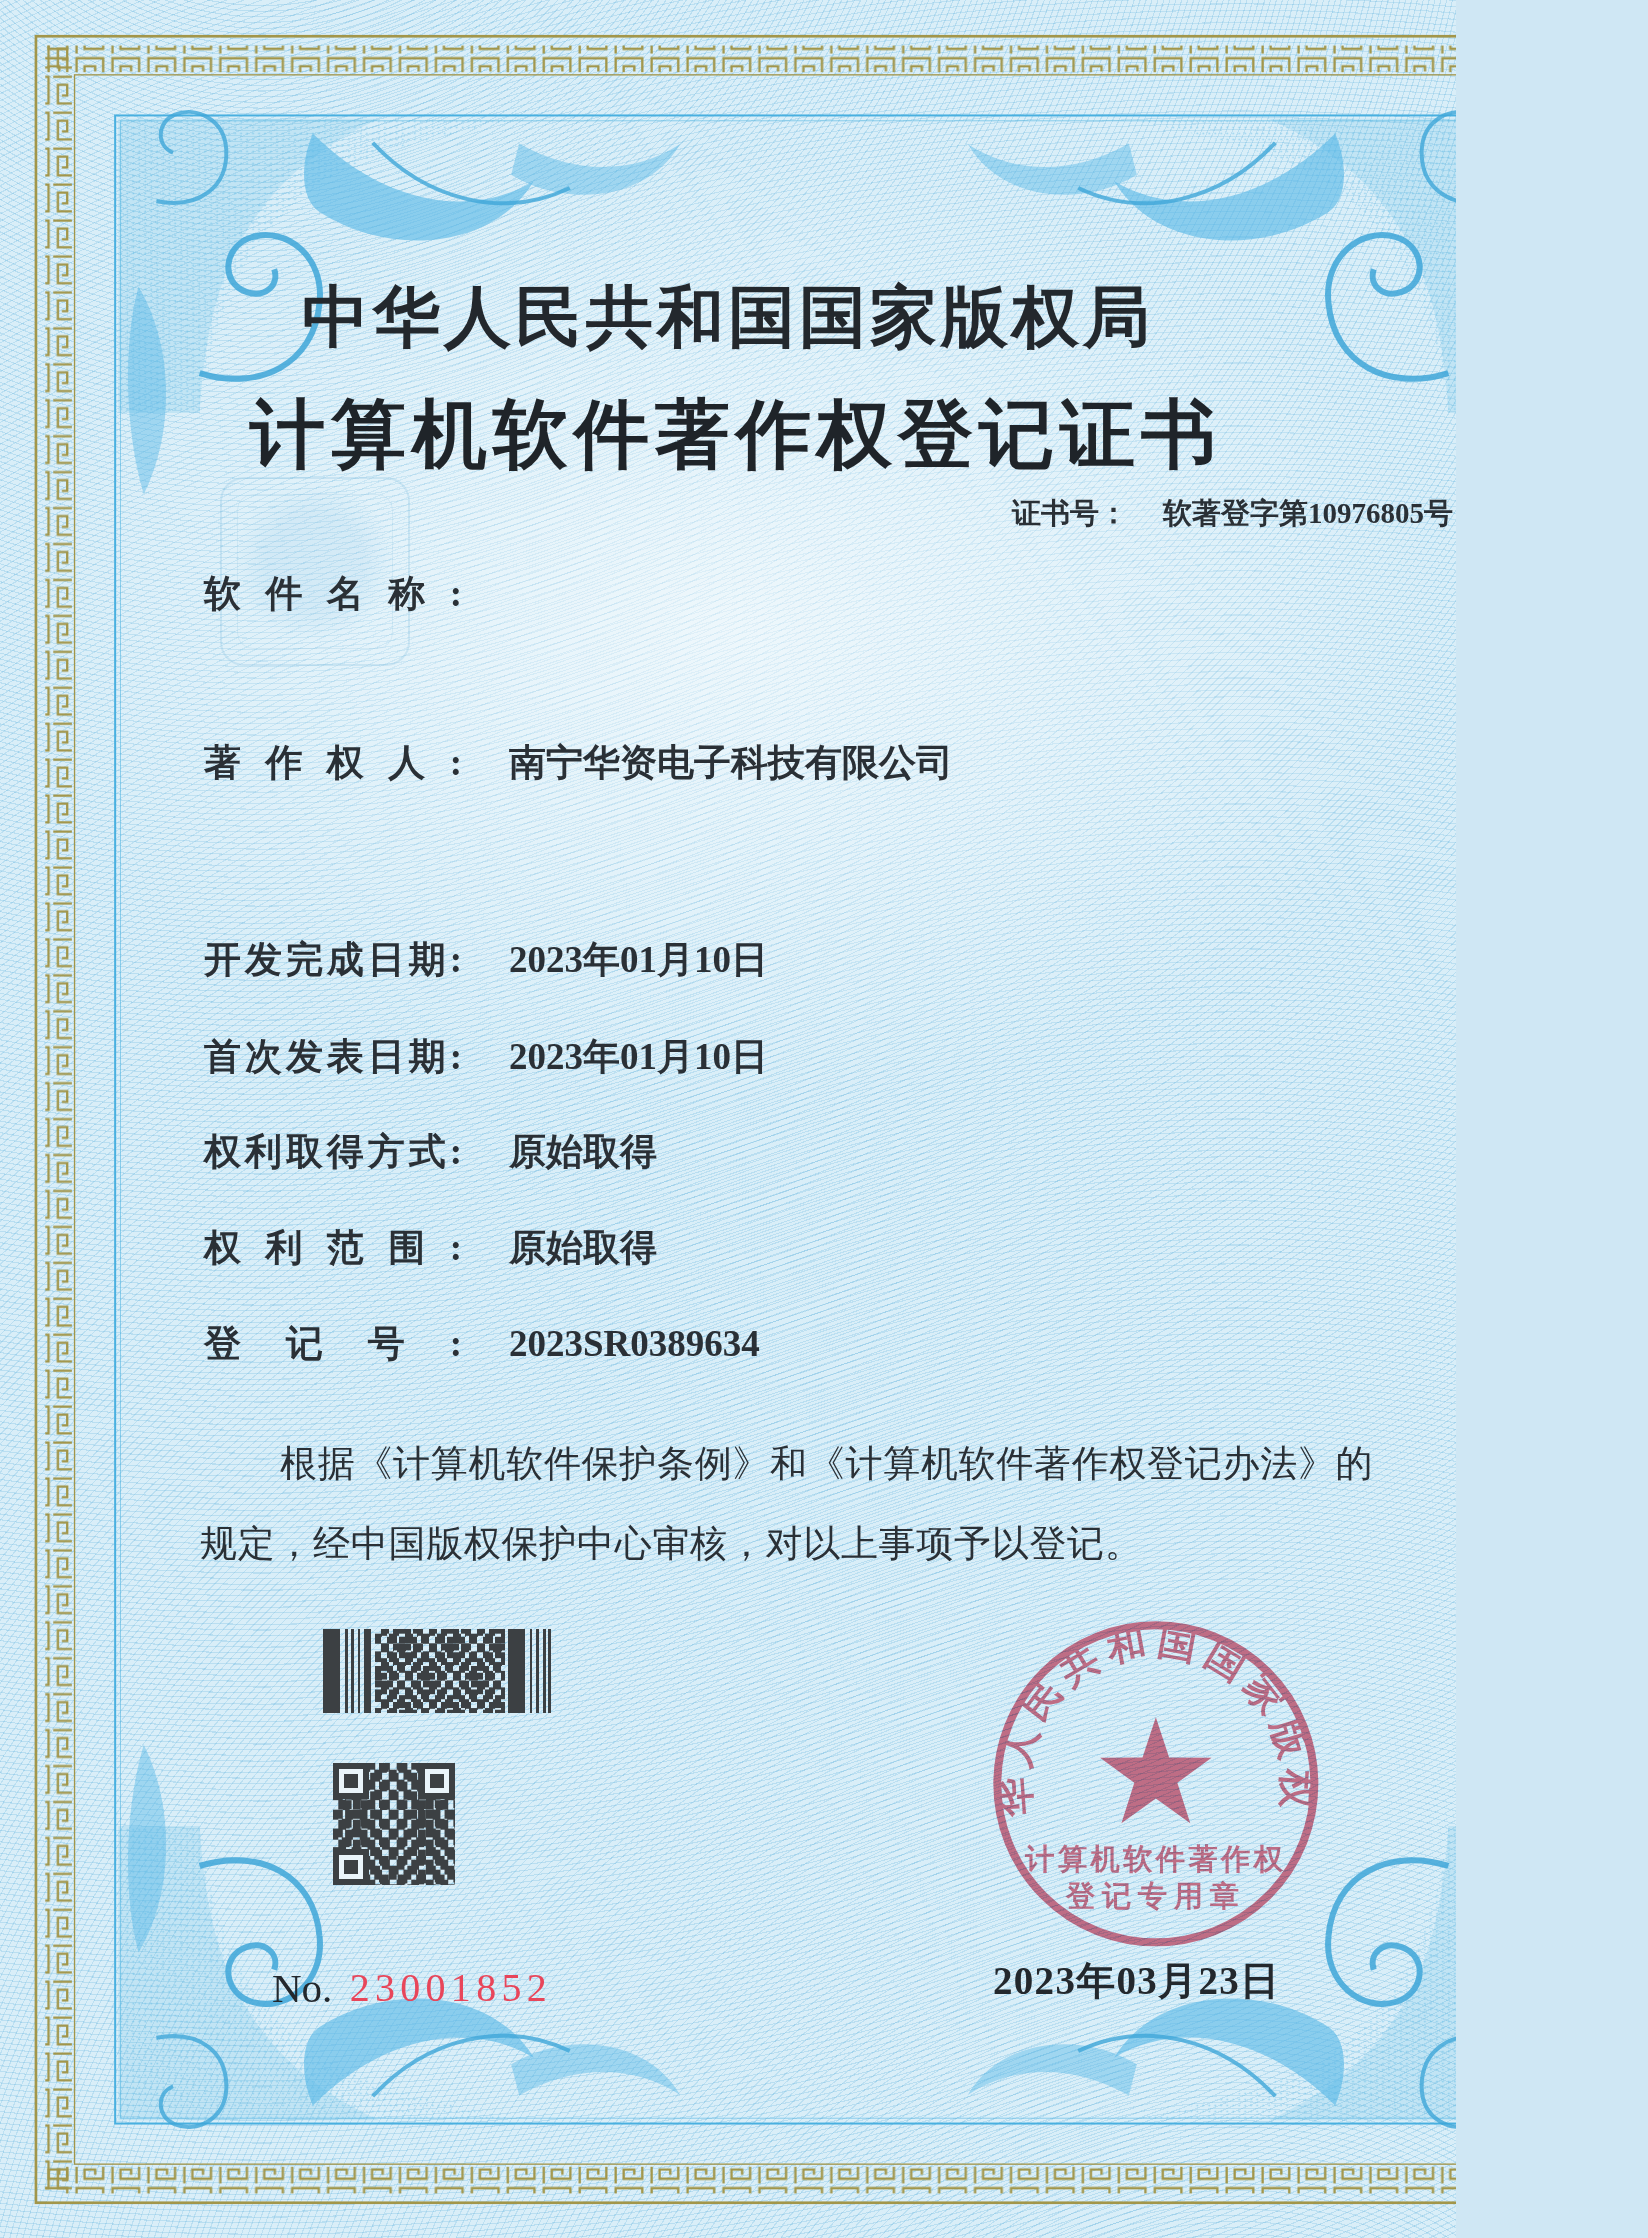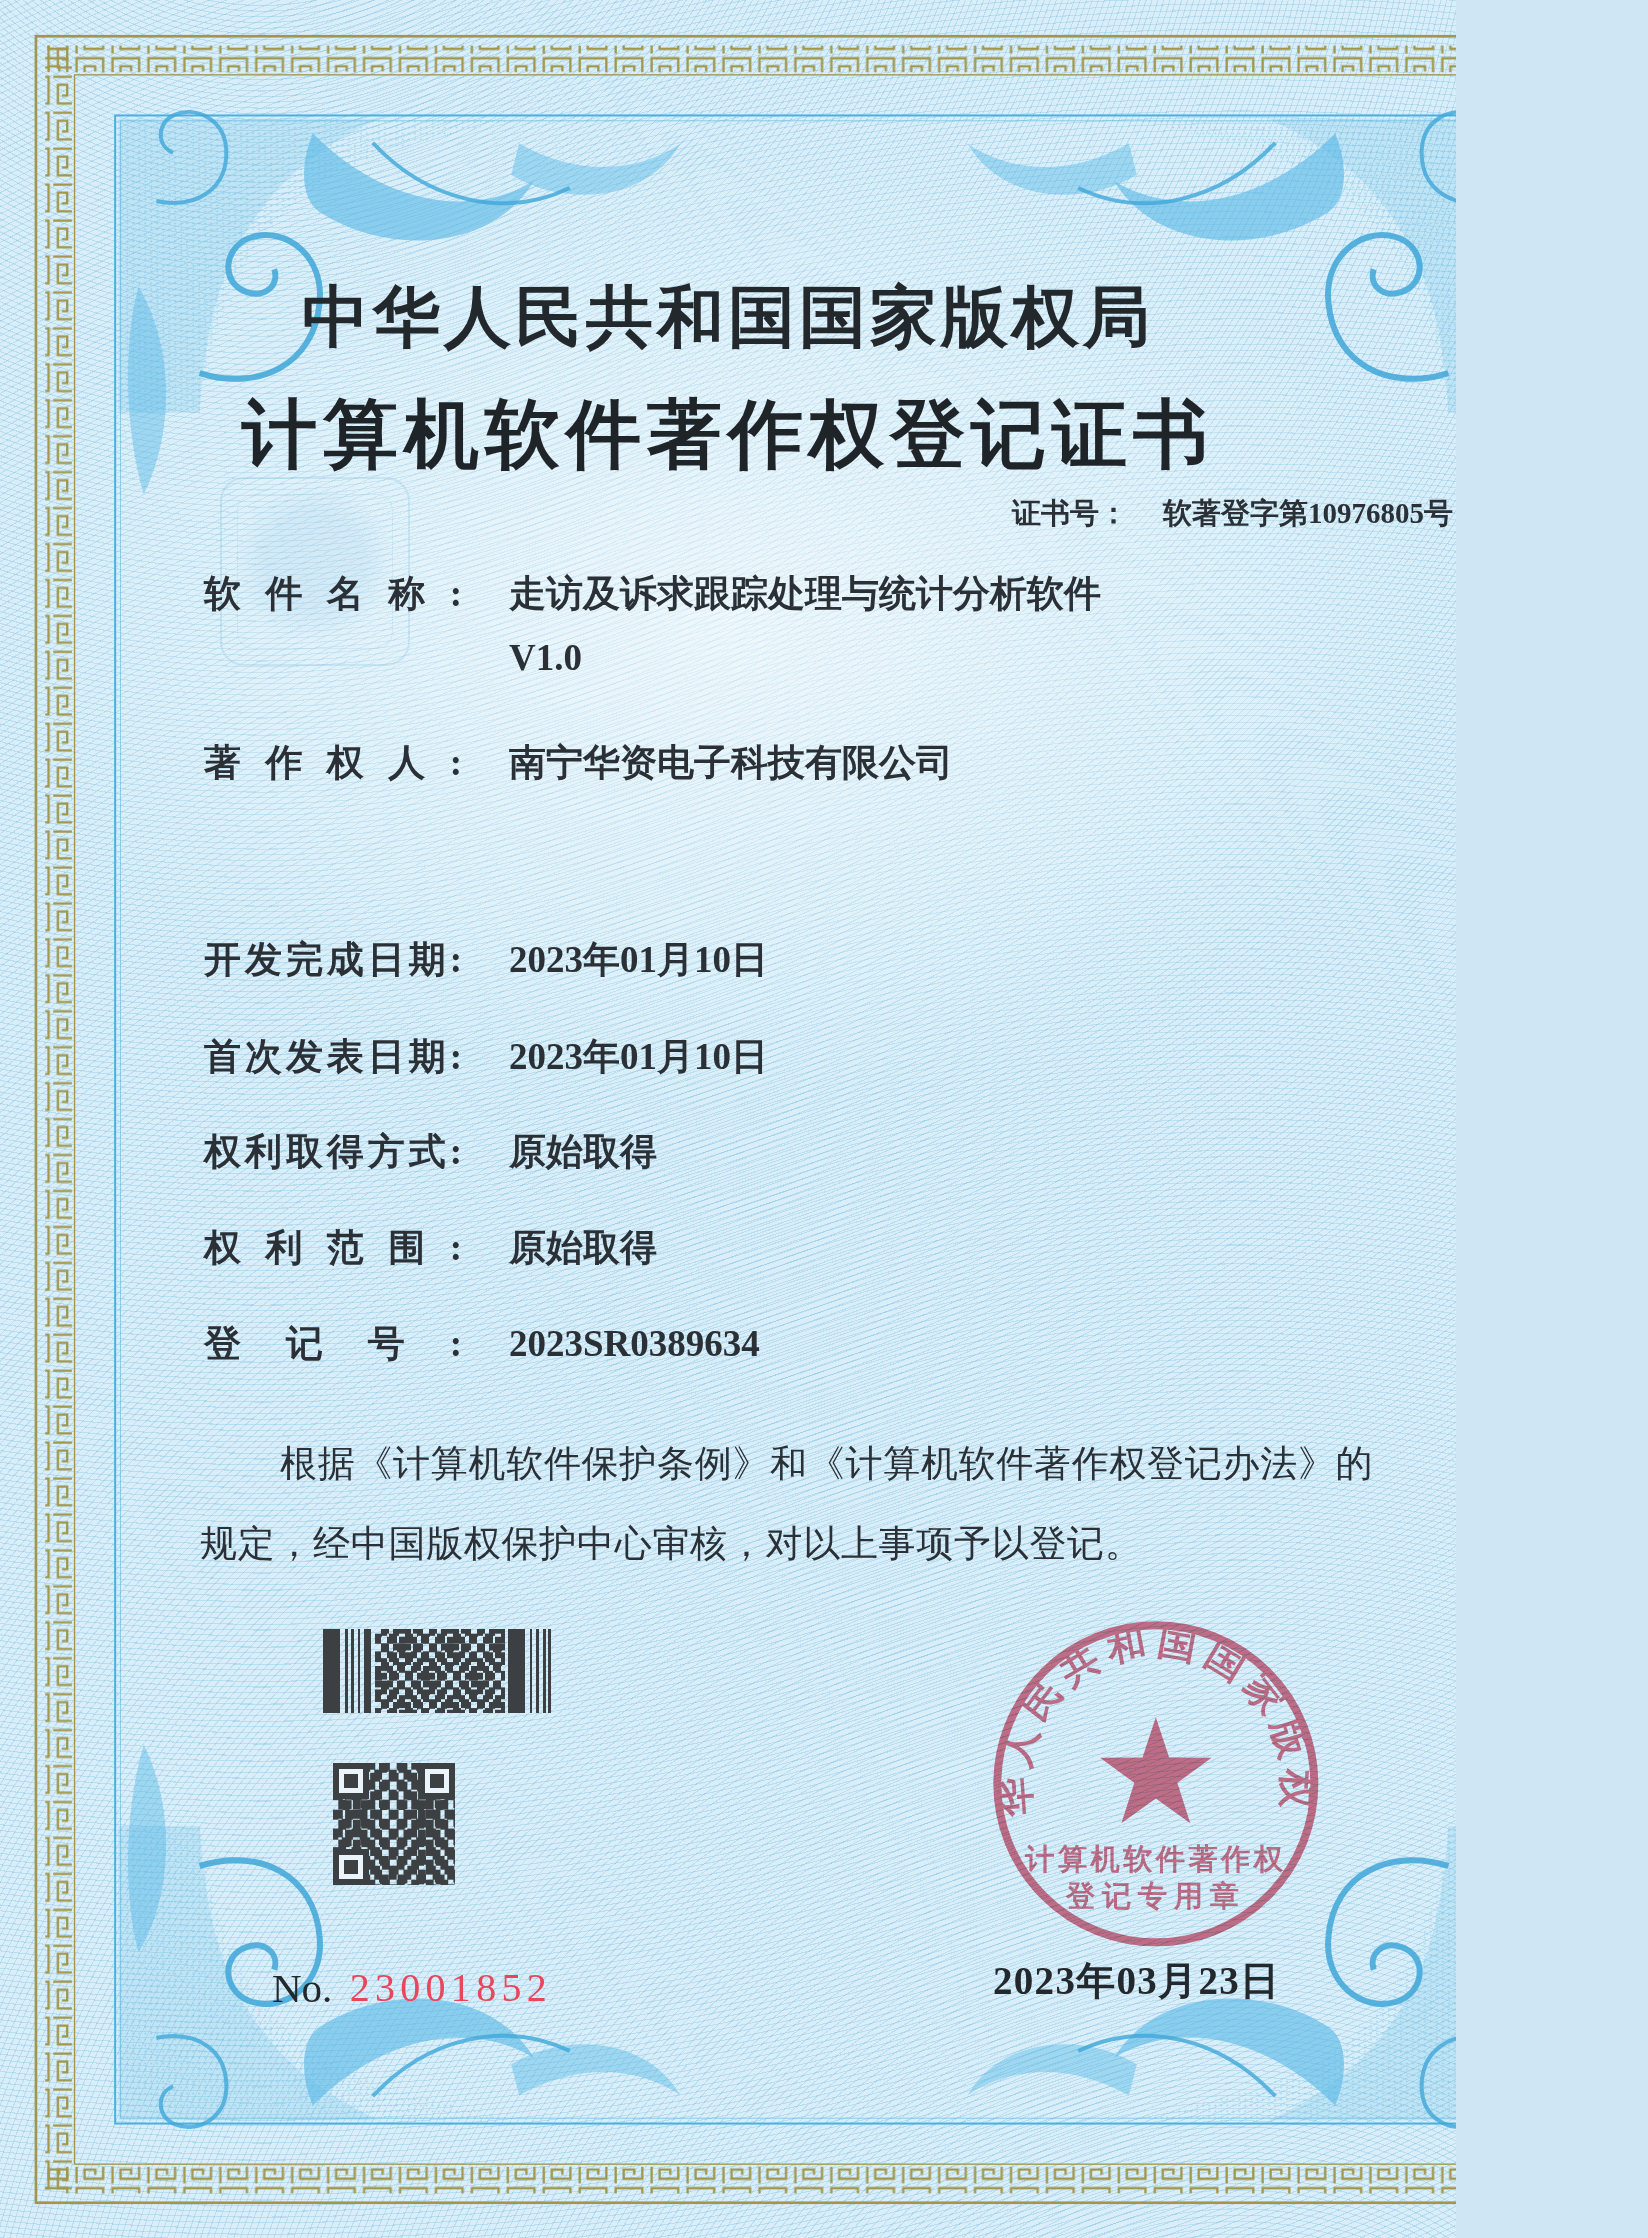--- a/index.html
+++ b/index.html
@@ -42,21 +42,21 @@
   .emboss::after{
     content:"";position:absolute;inset:14.6px;border-radius:16px;
     border:1.3px solid rgba(125,185,220,.30);
   }
 
   .title1{
     position:absolute;left:0;top:272px;width:100%;text-align:center;
     font-size:67px;font-weight:bold;letter-spacing:4px;color:#23282d;
   }
   .title2{
-    position:absolute;left:0;top:385px;width:100%;text-align:center;
+    position:absolute;left:8px;top:385px;width:100%;text-align:center;
     font-size:75px;font-weight:bold;letter-spacing:6px;color:#1f2429;
   }
   .certno{
     position:absolute;left:1012px;top:494px;display:flex;align-items:flex-end;
     font-size:29px;font-weight:bold;color:#2a3036;
   }
   .certno .cval{margin-left:35px;font-weight:bold;}
 
   .row{position:absolute;left:204px;display:flex;align-items:flex-start;line-height:1.25;}
   .lbl{
@@ -166,24 +166,20 @@
   </div>
 
   <div class="row" style="top:571px;">
     <span class="lbl">
         <span>软</span>
         <span>件</span>
         <span>名</span>
         <span>称</span>
         <span>:</span>
       </span>
-    <span class="val">
-      <div>走访及诉求跟踪处理与统计分析软件</div>
-      <div class="v2">V1.0</div>
-    </span>
   </div>
 
   <div class="row" style="top:740px;">
     <span class="lbl">
         <span>著</span>
         <span>作</span>
         <span>权</span>
         <span>人</span>
         <span>:</span>
       </span>

